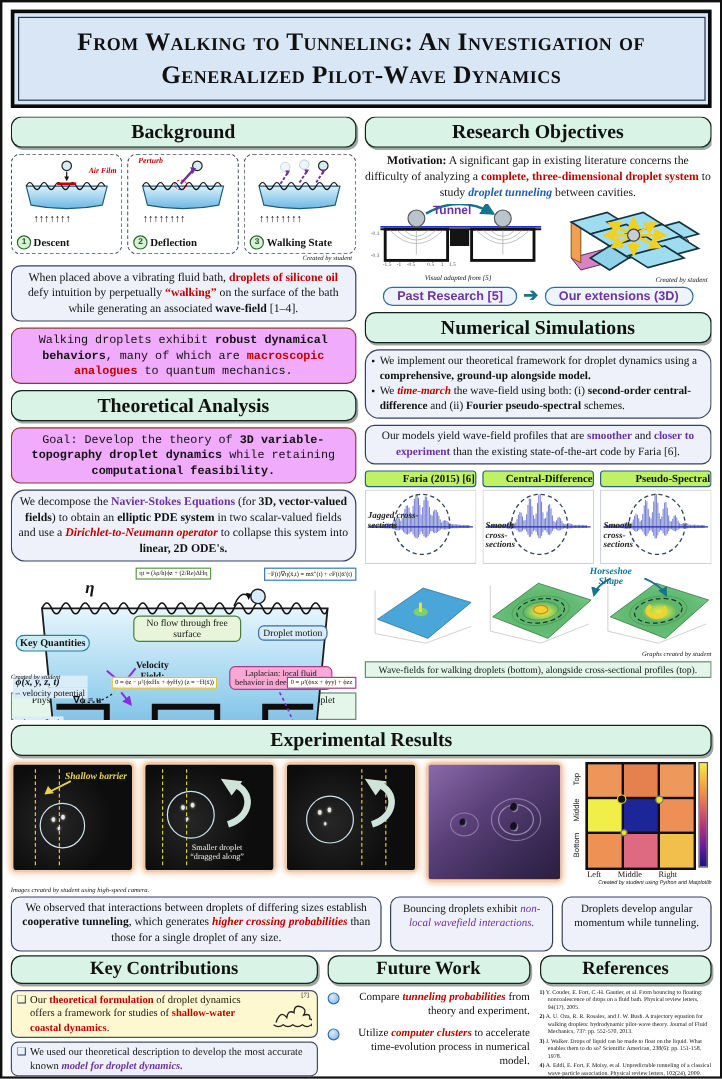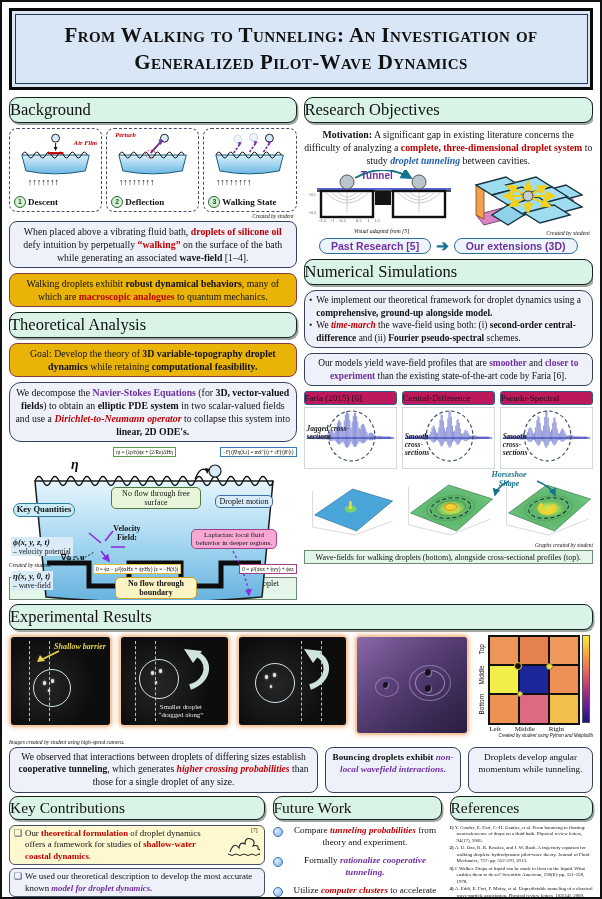--- a/index.html
+++ b/index.html
@@ -3,27 +3,27 @@
 <meta charset="utf-8">
 <style>
   html,body{margin:0;padding:0;background:#e8e8e8;}
   .poster{width:602px;height:899px;background:#fff;border:2px solid #101010;box-sizing:border-box;
     padding:6px 7px;font-family:"Liberation Serif",serif;color:#111;position:relative;overflow:hidden;}
   
   .title-banner{border:3px solid #0a0a0a;background:#d9e6f6;margin-bottom:7px;}
   .title-inner{border:1.5px solid #26364f;margin:2.5px;padding:7px 8px;text-align:center;
     font-variant:small-caps;font-weight:bold;font-size:21px;line-height:1.3;letter-spacing:.4px;}
   
-  .sec-h{background:#d9f3e6;border:1.6px solid #14241c;border-radius:9px;font-weight:normal;
+  .sec-h{background:#d9f3e6;border:1.6px solid #14241c;border-radius:9px;text-align:center;font-weight:bold;
     font-size:16.5px;padding:2px 0;box-shadow:1.5px 2px 0 rgba(40,60,50,.45);margin-bottom:5px;}
   .sec-h.small{font-size:15.5px;}
   
   .box{border-radius:8px;padding:3px 5px;text-align:center;font-size:9.8px;line-height:1.33;margin-bottom:5px;}
   .box.blue{background:#eef1fa;border:1.4px solid #35415e;}
-  .box.yellow{background:#eab308;border:1.4px solid #8a3a3a;}
+  .box.yellow{background:#f0abfc;border:1.4px solid #8a3a3a;font-family:Liberation Mono, monospace;}
   .box.left{text-align:left;}
   .red{color:#c00000;font-weight:bold;}
   .redit{color:#c00000;font-weight:bold;font-style:italic;}
   .purple{color:#7030a0;font-weight:bold;}
   .purpleit{color:#7030a0;font-weight:bold;font-style:italic;}
   .purpleplain{color:#7030a0;font-style:italic;}
   .blueit{color:#1f5fae;font-weight:bold;font-style:italic;}
   .b{font-weight:bold;}
   .credit{font-size:5.5px;font-style:italic;}
   .strip{background:#e4f6ea;border:1px solid #6a8a76;font-size:8px;text-align:center;padding:1.5px 2px;}
@@ -52,22 +52,22 @@
   .figs-row{display:flex;gap:5px;align-items:flex-start;justify-content:center;margin-bottom:2px;}
   .figcap{font-size:5.8px;font-style:italic;text-align:center;}
   .pills-row{display:flex;align-items:center;gap:5px;justify-content:center;margin-bottom:5px;}
   .pill{border:1.6px solid #2e6da0;border-radius:11px;background:#eef4fb;color:#7030a0;
     font-family:"Liberation Sans",sans-serif;font-weight:bold;font-size:10.5px;padding:1px 11px;}
   .flow-arrow{color:#17748f;font-weight:bold;font-size:15px;line-height:1;}
   
   .simbul{display:flex;gap:4px;text-align:left;}
   .simbul .dot{font-size:8px;line-height:1.6;}
   .colheads{display:flex;gap:5px;margin-bottom:2px;}
-  .colhead{flex:1;background:#be185d;border:1.4px solid #2e5f8a;border-radius:3px;font-weight:normal;
-    font-size:9px;text-align:left;padding:1px 0;}
+  .colhead{flex:1;background:#bef264;border:1.4px solid #2e5f8a;border-radius:3px;font-weight:bold;
+    font-size:9px;text-align:right;padding:1px 0;}
   .plots-row{display:flex;gap:5px;margin-bottom:2px;}
   .plot{flex:1;position:relative;height:62px;}
   .plot-label{position:absolute;font-size:7.5px;font-weight:bold;font-style:italic;color:#222;line-height:1.05;z-index:2;}
   .surf-row{display:flex;gap:5px;position:relative;height:70px;margin-bottom:1px;}
   .surf{flex:1;position:relative;}
   .horseshoe{position:absolute;color:#17748f;font-weight:bold;font-style:italic;font-size:8px;text-align:center;
     line-height:1.05;z-index:3;}
   
   .exp-row{display:flex;gap:7px;margin-bottom:1px;align-items:flex-start;}
   .photo{background:radial-gradient(circle at 35% 55%, #262626 0%, #0d0d0d 60%);border:2.5px solid #f3c9a6;
@@ -92,21 +92,21 @@
   
   .bottom{display:flex;gap:8px;margin-top:3px;}
   .kc-col{width:260px;}
   .fw-col{width:172px;}
   .rf-col{width:146px;}
   .kc-item{border-radius:6px;padding:2px 4px;font-size:8.8px;line-height:1.3;text-align:left;margin-bottom:3px;
     display:flex;gap:3px;}
   .kc-item .chk{color:#1a2a4a;font-size:9px;line-height:1.2;}
   .kc-y{background:#fdf8cf;border:1.3px solid #44506a;}
   .kc-b{background:#eef1fa;border:1.3px solid #44506a;}
-  .fw-item{display:flex;gap:6px;font-size:9.2px;line-height:1.3;margin-bottom:6px;text-align:center;}
+  .fw-item{display:flex;gap:6px;font-size:9.2px;line-height:1.3;margin-bottom:6px;text-align:right;}
   .fw-bullet{width:8px;height:8px;border-radius:50%;flex:none;margin-top:2px;
     background:radial-gradient(circle at 35% 35%, #dceafc, #7fb3e8);border:1.5px solid #2f6fb2;}
   .refs{font-size:4.9px;line-height:1.32;text-align:left;counter-reset:r;}
   .refs div{counter-increment:r;margin-bottom:1px;padding-left:7px;text-indent:-7px;}
   .refs div::before{content:counter(r) ") ";font-weight:bold;}
 </style>
 </head>
 <body>
 
 <div class="poster">
@@ -512,21 +512,21 @@
       </div>
       <div class="credit" style="text-align:right;font-size:4.5px;">Created by student using Python and Matplotlib</div>
     </div>
   </div>
   <div class="credit">Images created by student using high-speed camera.</div>
 
   <div class="exp-boxes">
     <div class="box blue" style="width:326px;margin-bottom:0;font-size:9.6px;">
       <span>We observed that interactions between droplets of differing sizes establish </span><span class="b">cooperative tunneling</span><span>, which generates </span><span class="redit">higher crossing probabilities</span><span> than those for a single droplet of any size.</span>
     </div>
-    <div class="box blue" style="width:136px;margin-bottom:0;font-size:9.2px;font-weight:bold;">
+    <div class="box blue" style="width:136px;margin-bottom:0;font-size:9.2px;">
       <span>Bouncing droplets exhibit </span><span class="purpleplain">non-local wavefield interactions.</span>
     </div>
     <div class="box blue" style="width:124px;margin-bottom:0;font-size:9.2px;">Droplets develop angular momentum while tunneling.</div>
   </div>
 
   <div class="bottom">
     <div class="kc-col">
       <div class="sec-h small">Key Contributions</div>
       <div class="kc-item kc-y">
         <span class="chk">❑</span>
@@ -549,24 +549,20 @@
     </div>
 
     <div class="fw-col">
       <div class="sec-h small">Future Work</div>
       <div class="fw-item">
         <span class="fw-bullet"></span>
         <span><span>Compare </span><span class="redit">tunneling probabilities</span><span> from theory and experiment.</span></span>
       </div>
       <div class="fw-item">
         <span class="fw-bullet"></span>
-        <span><span>Formally </span><span class="purpleit">rationalize cooperative tunneling.</span></span>
-      </div>
-      <div class="fw-item">
-        <span class="fw-bullet"></span>
         <span><span>Utilize </span><span class="redit">computer clusters</span><span> to accelerate time-evolution process in numerical model.</span></span>
       </div>
     </div>
 
     <div class="rf-col">
       <div class="sec-h small">References</div>
       <div class="refs">
         <div>Y. Couder, E. Fort, C.-H. Gautier, et al. From bouncing to floating: noncoalescence of drops on a fluid bath. Physical review letters, 94(17), 2005.</div>
         <div>A. U. Oza, R. R. Rosales, and J. W. Bush. A trajectory equation for walking droplets: hydrodynamic pilot-wave theory. Journal of Fluid Mechanics, 737: pp. 552-570, 2013.</div>
         <div>J. Walker. Drops of liquid can be made to float on the liquid. What enables them to do so? Scientific American, 238(6): pp. 151-158, 1978.</div>

